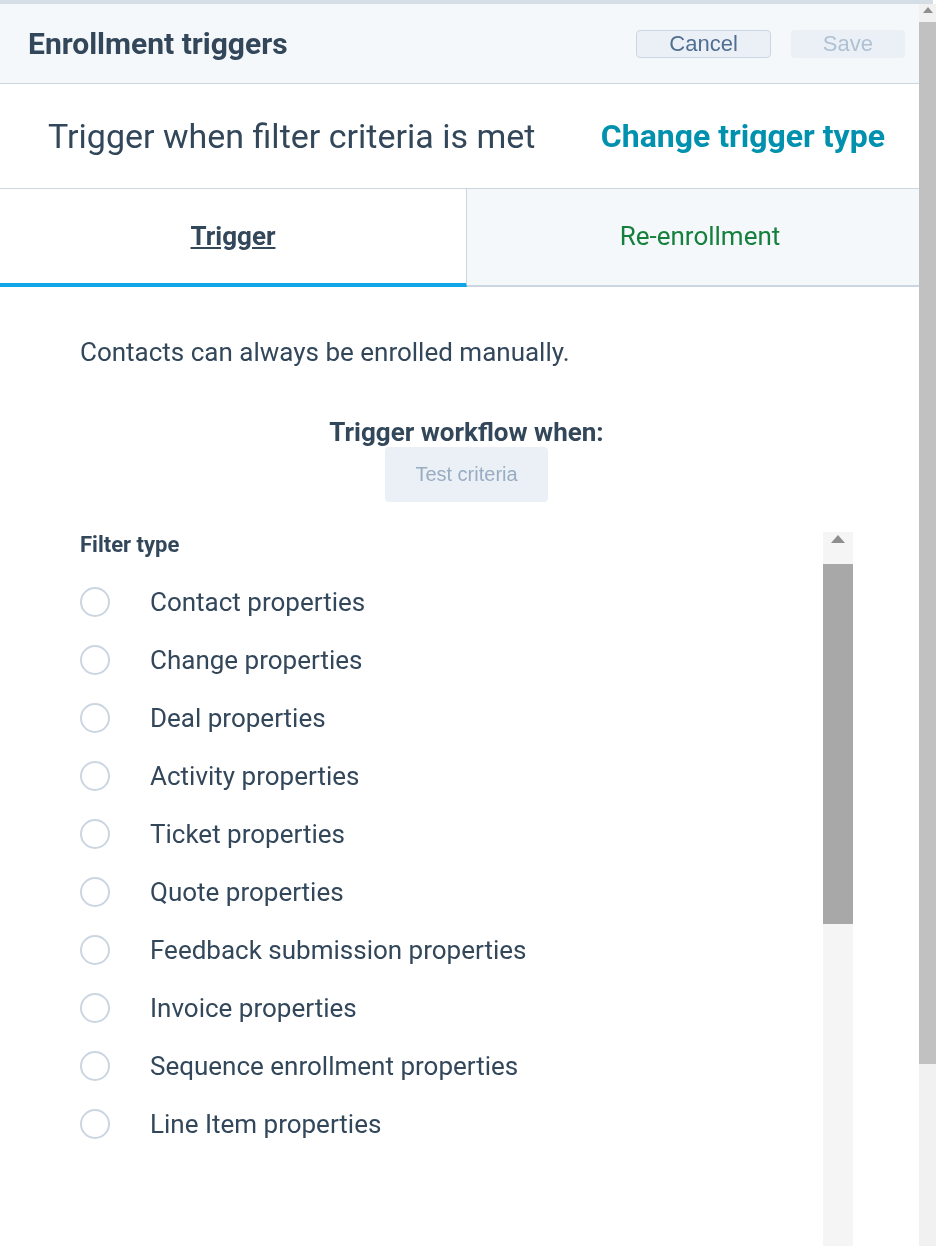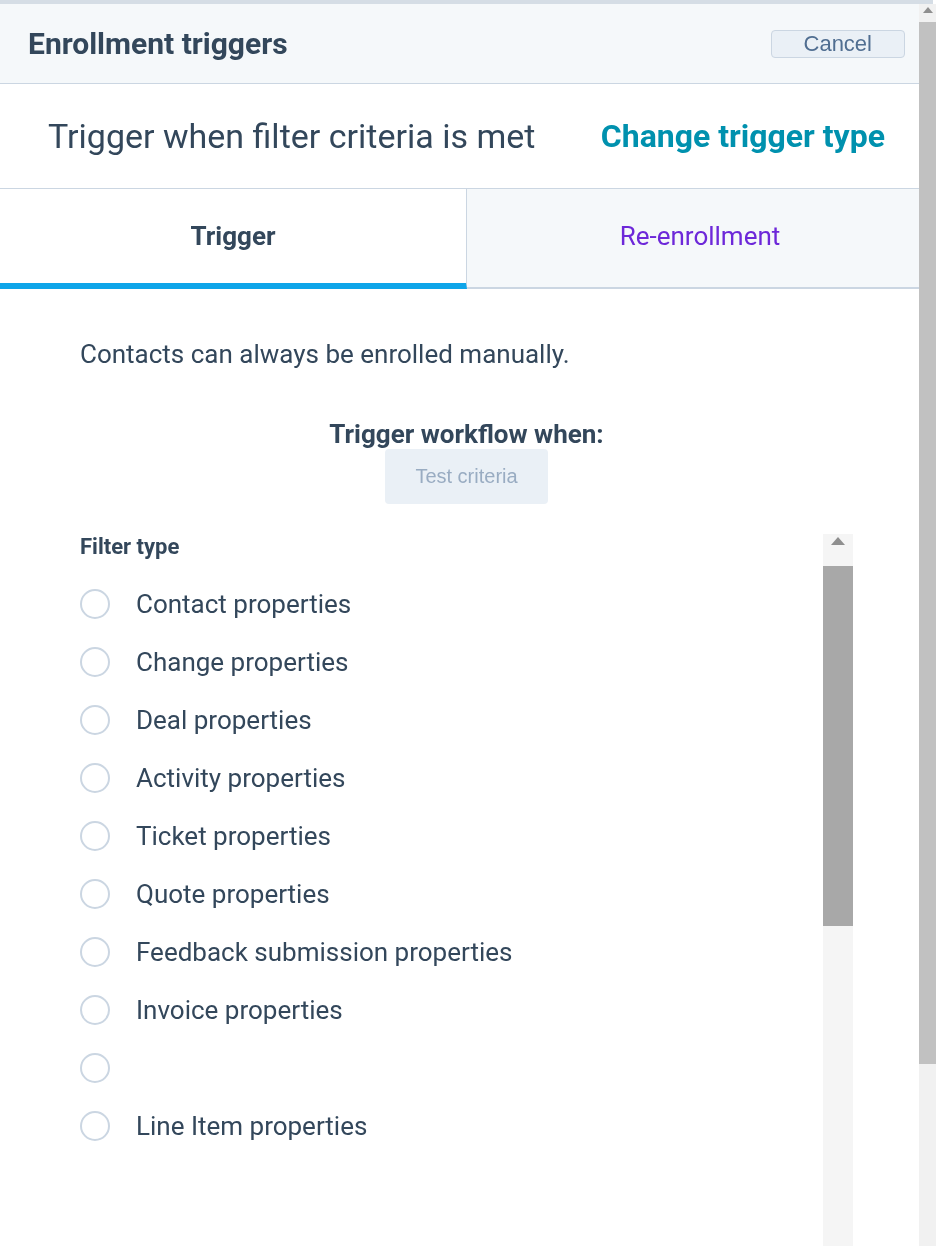--- a/index.html
+++ b/index.html
@@ -78,35 +78,36 @@
   }
   .tabs {
     display: flex;
     border-bottom: 1px solid #cbd6e2;
   }
   .tab {
     flex: 1;
     text-align: center;
     padding: 32px 0;
     font-size: 26px;
-    color: #6d28d9;
+    color: #15803d;
     cursor: pointer;
     background: #f5f8fa;
     border-right: 1px solid #cbd6e2;
     border-bottom: 1px solid #cbd6e2;
   }
   .tab:last-child {
     border-right: none;
   }
   .tab.active {
     background: #fff;
     font-weight: 700;
     color: #33475b;
-    border-bottom: 6px solid #0ea5e9;
+    border-bottom: 4px solid #0ea5e9;
     margin-bottom: -1px;
+    text-decoration: underline;
   }
   .content {
     padding: 50px 80px 30px 80px;
     position: relative;
   }
   .intro-text {
     font-size: 26px;
     color: #33475b;
     margin-bottom: 50px;
   }
@@ -142,21 +143,21 @@
     margin-bottom: 30px;
   }
   .filter-list {
     display: flex;
     flex-direction: column;
     gap: 28px;
   }
   .filter-item {
     display: flex;
     align-items: flex-start;
-    gap: 26px;
+    gap: 40px;
     cursor: pointer;
   }
   .radio {
     width: 30px;
     height: 30px;
     border: 2px solid #cbd6e2;
     border-radius: 50%;
     flex-shrink: 0;
   }
   .filter-label {
@@ -220,20 +221,21 @@
 </style>
 </head>
 <body>
 
 <div class="container">
 
   <div class="header">
     <div class="header-title">Enrollment triggers</div>
     <div class="header-buttons">
       <button class="btn btn-cancel">Cancel</button>
+      <button class="btn btn-save">Save</button>
     </div>
   </div>
 
   <div class="subheader">
     <div class="subheader-text">Trigger when filter criteria is met</div>
     <div class="change-link">Change trigger type</div>
   </div>
 
   <div class="tabs">
     <div class="tab active">Trigger</div>
@@ -279,20 +281,21 @@
         <div class="filter-item">
           <div class="radio"></div>
           <div class="filter-label">Feedback submission properties</div>
         </div>
         <div class="filter-item">
           <div class="radio"></div>
           <div class="filter-label">Invoice properties</div>
         </div>
         <div class="filter-item">
           <div class="radio"></div>
+          <div class="filter-label">Sequence enrollment properties</div>
         </div>
         <div class="filter-item">
           <div class="radio"></div>
           <div class="filter-label">Line Item properties</div>
         </div>
       </div>
 
       <div class="inner-scrollbar">
         <div class="inner-scroll-arrow-up"></div>
         <div class="inner-scroll-thumb"></div>

